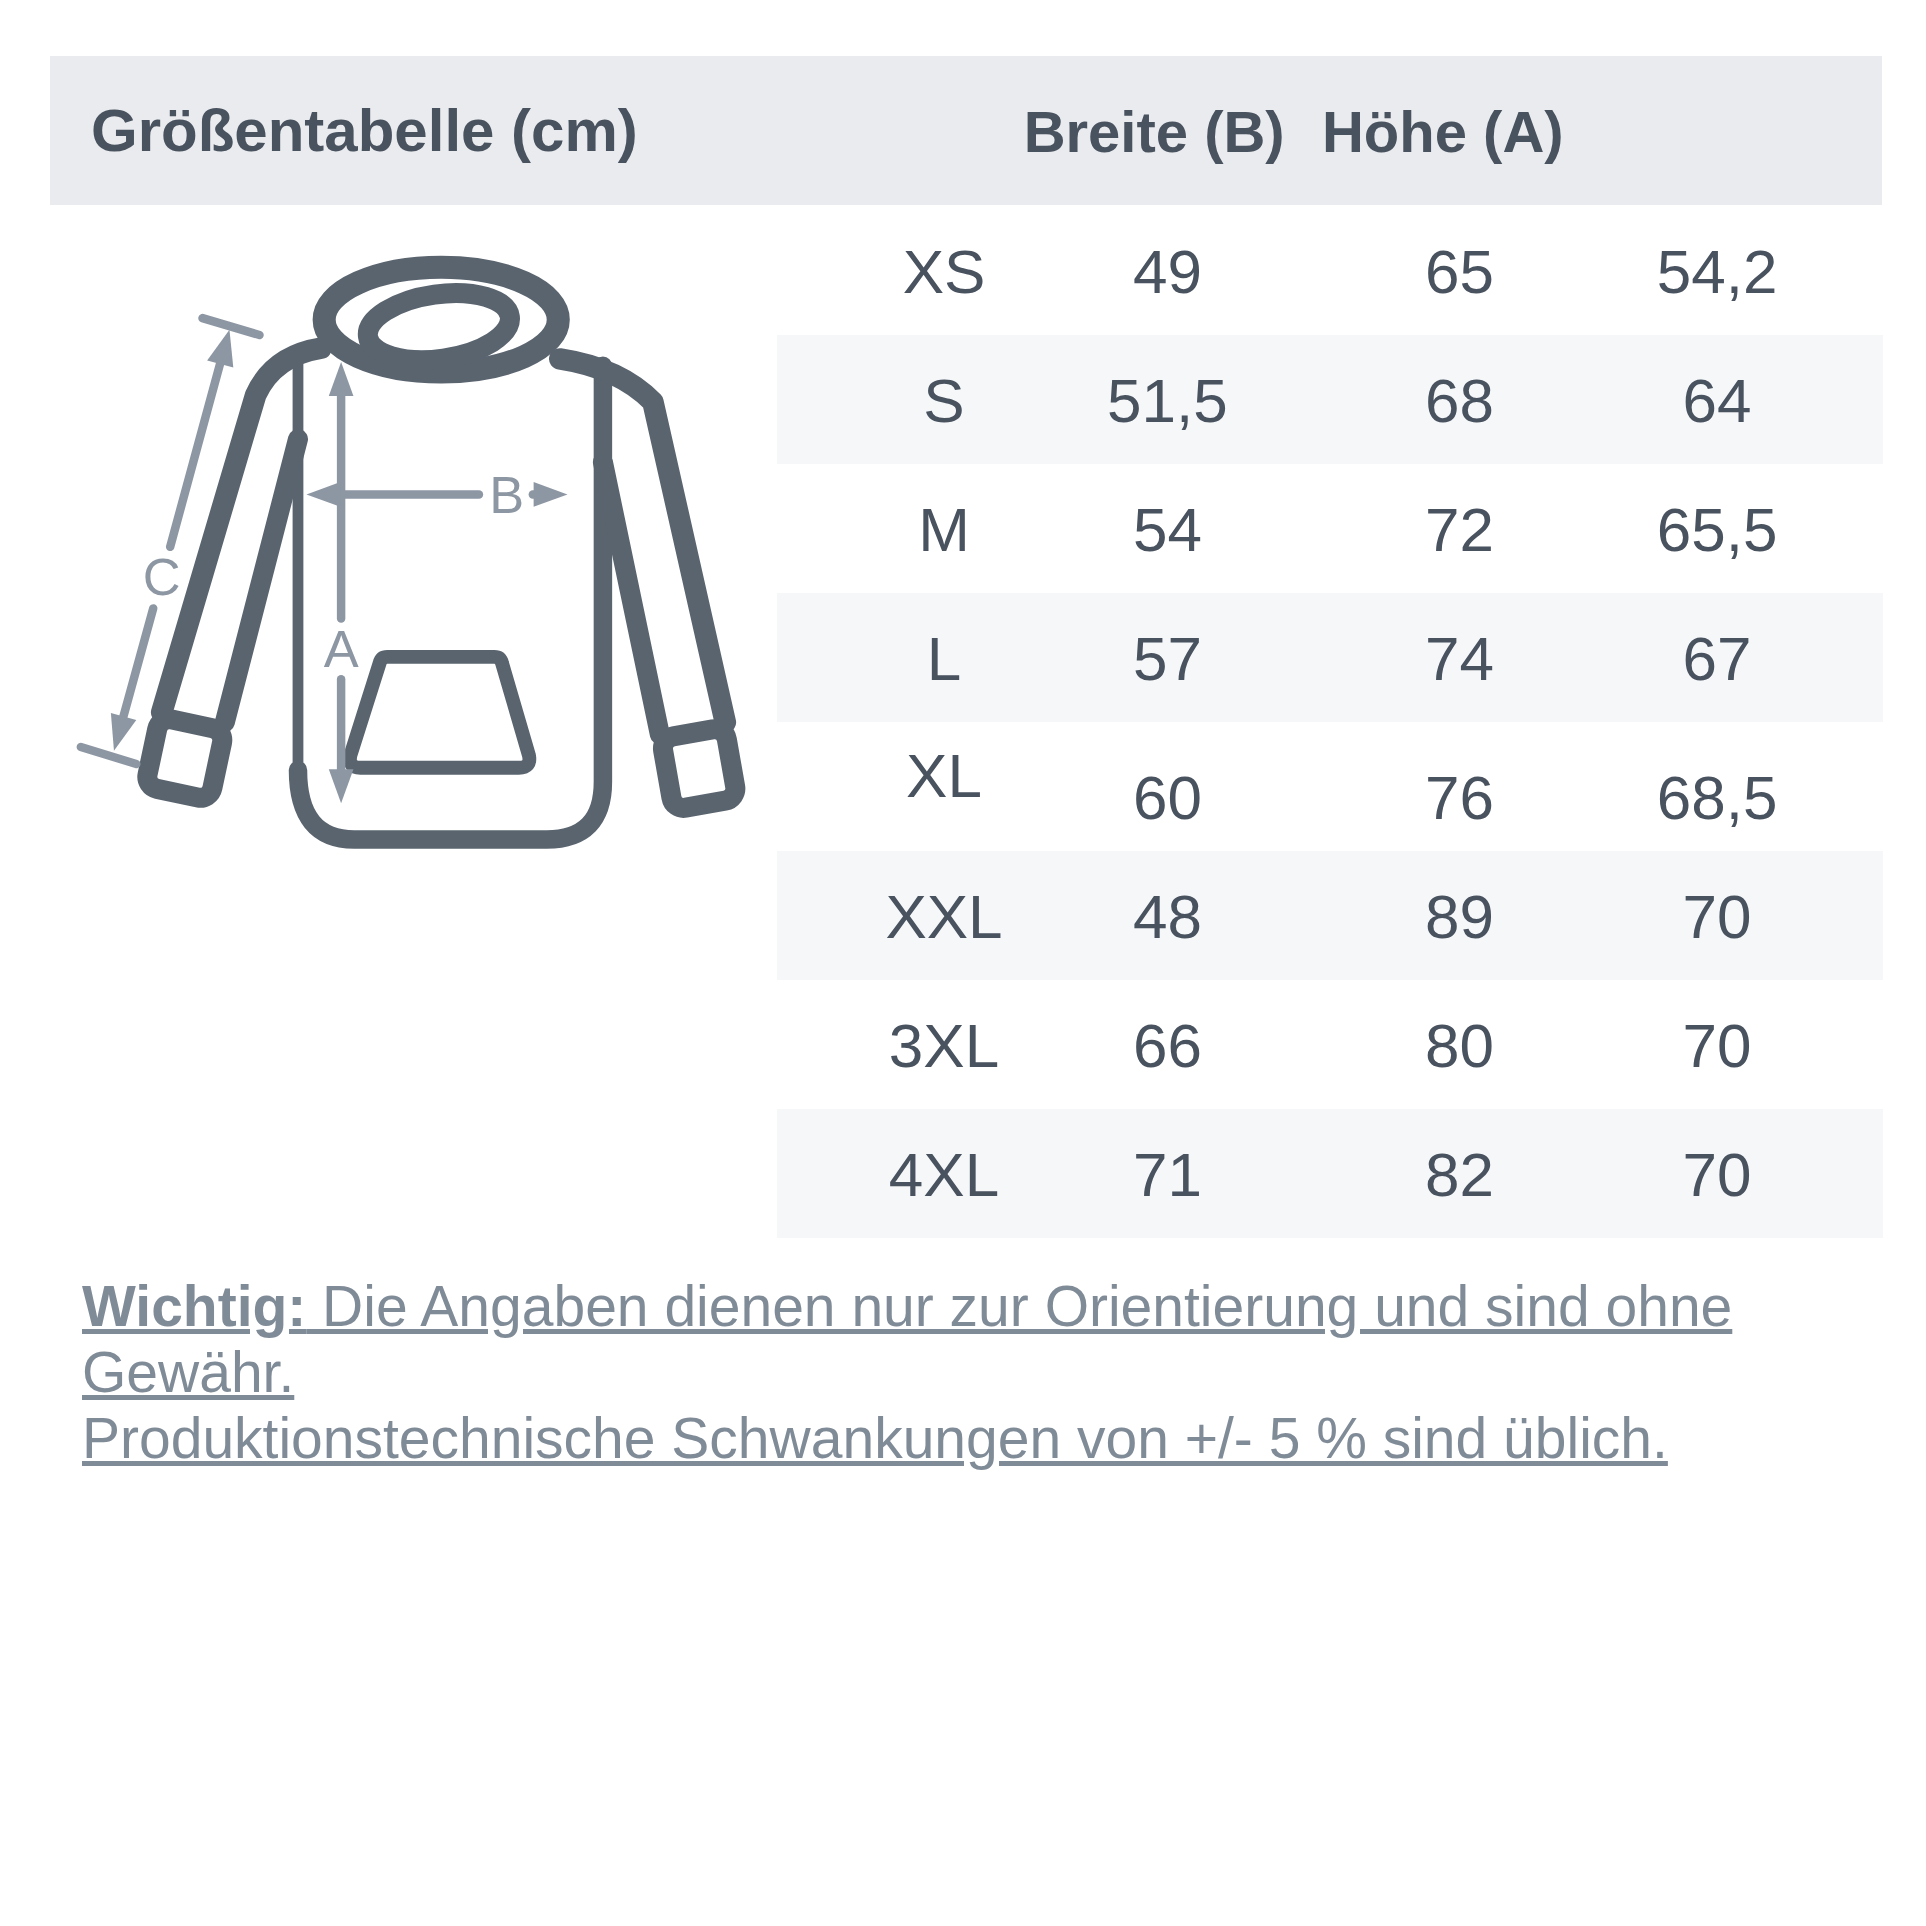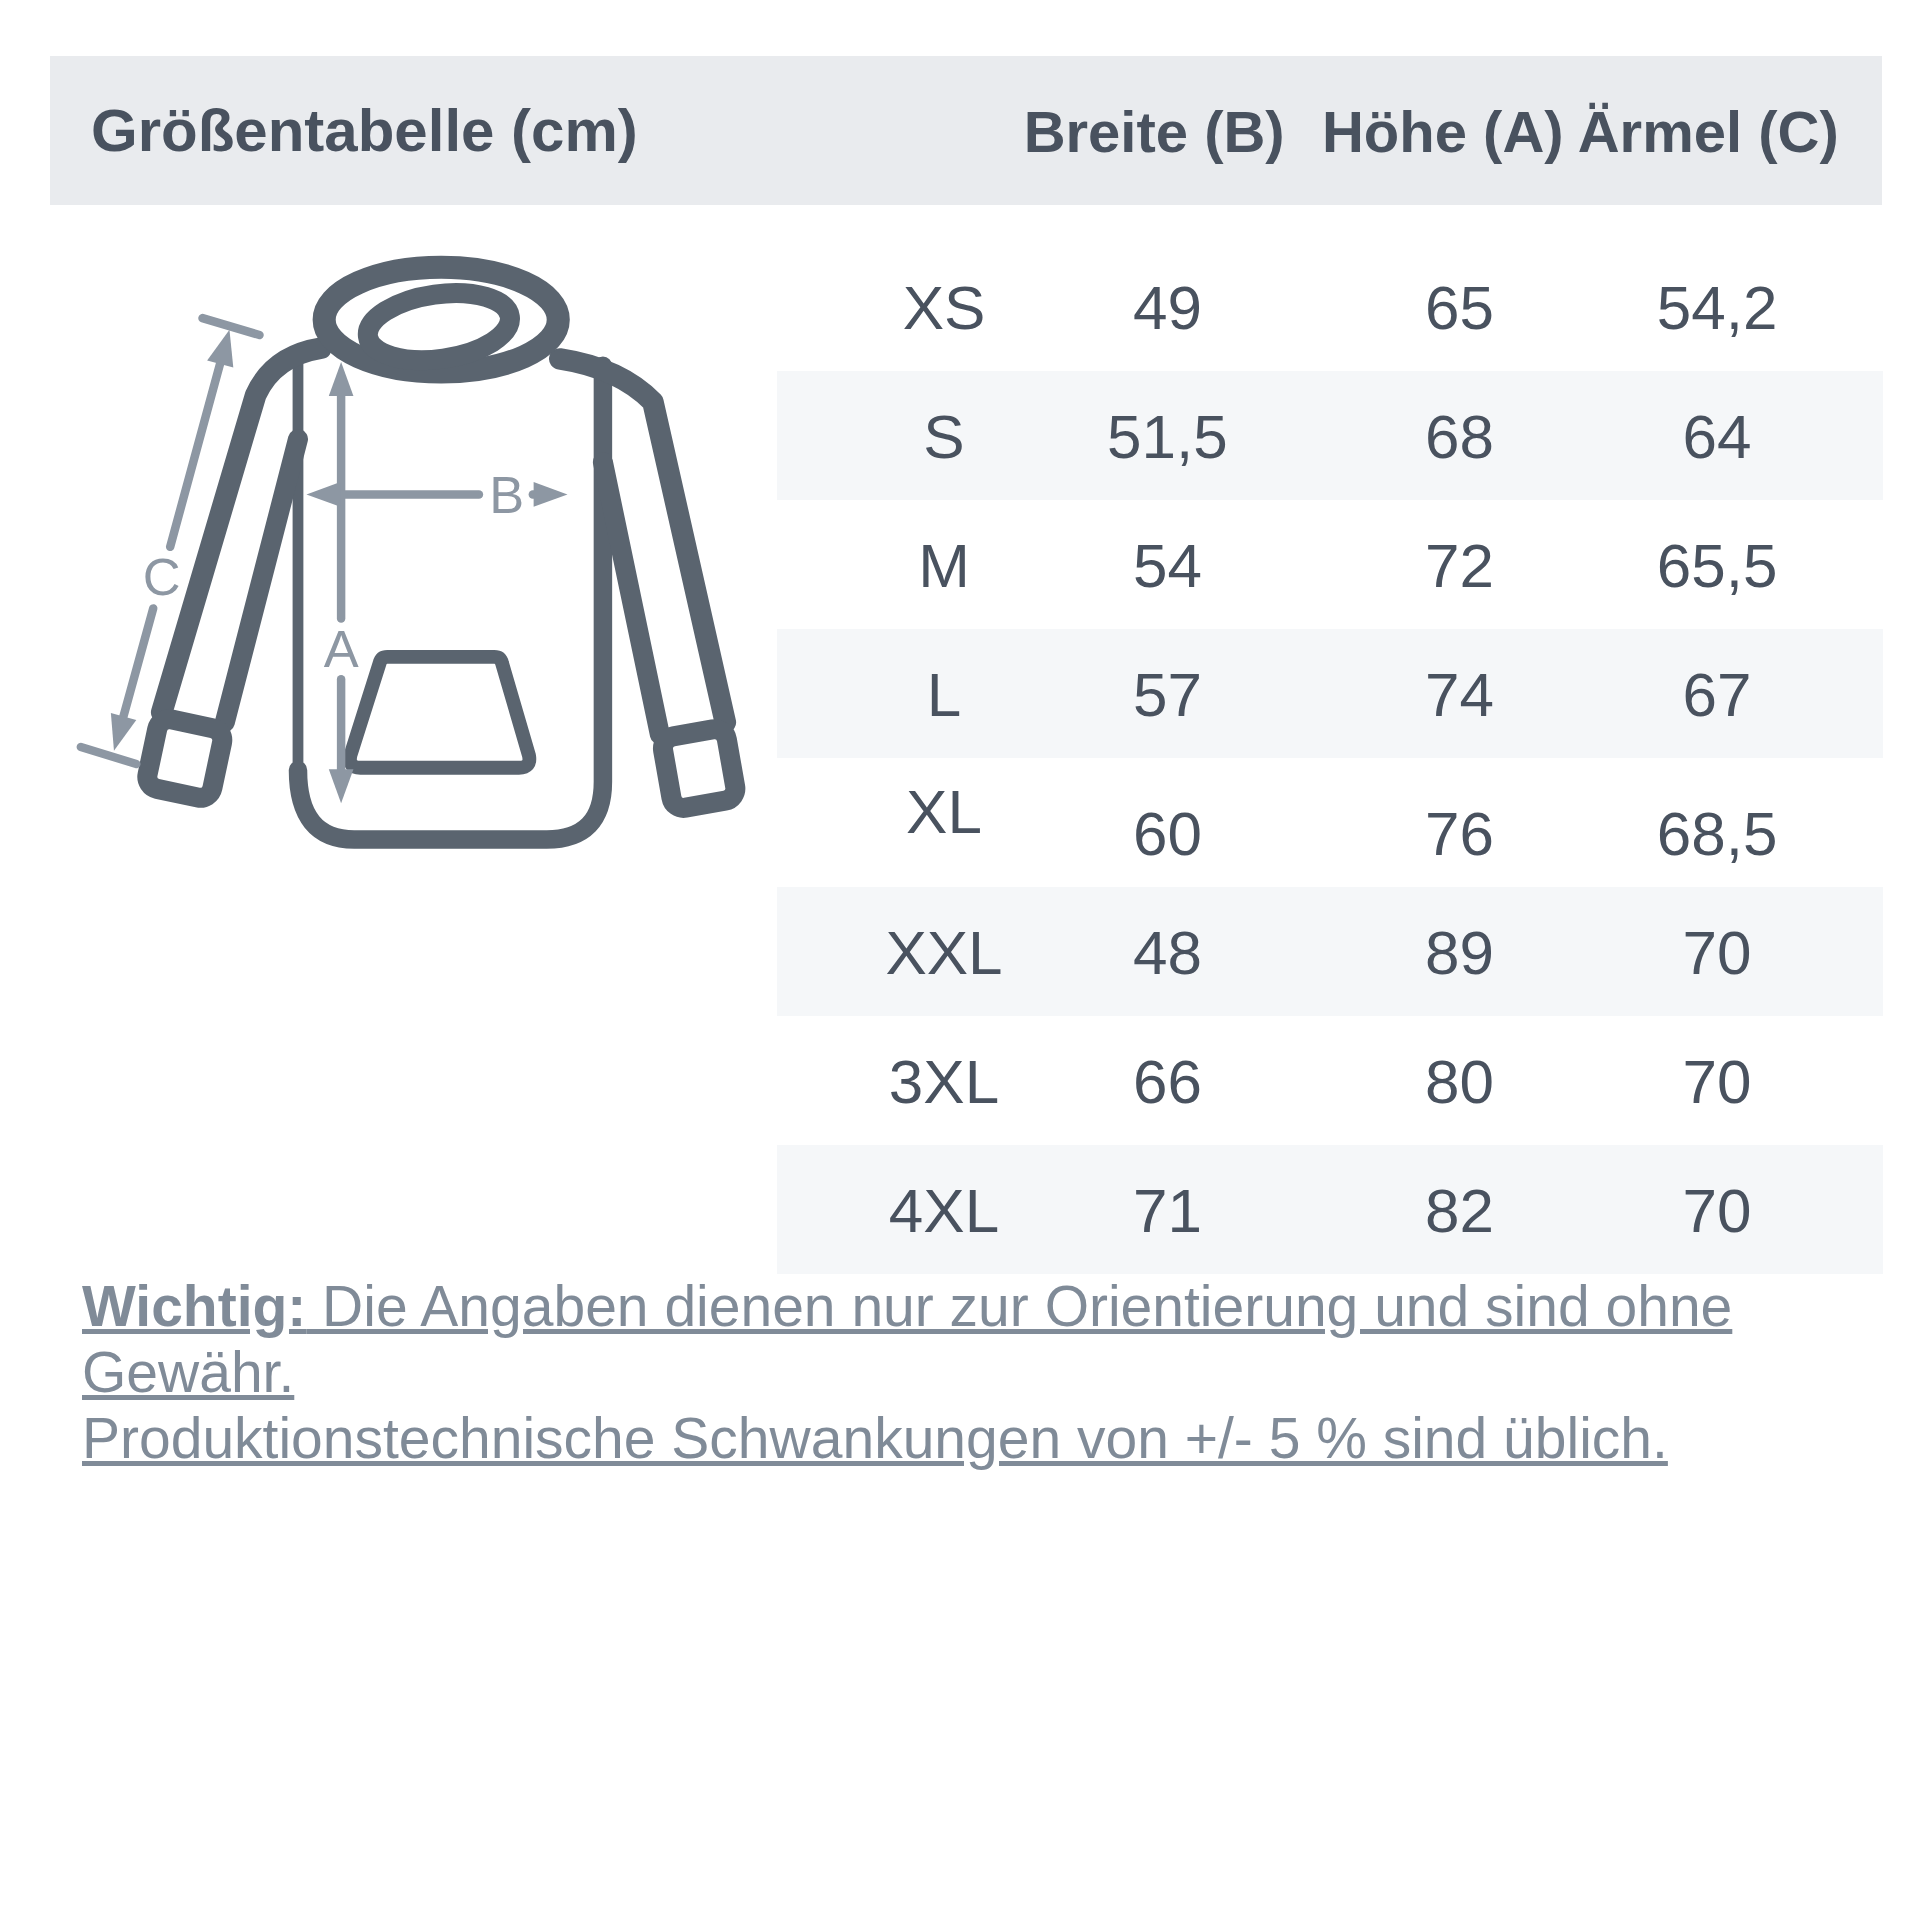--- a/index.html
+++ b/index.html
@@ -32,21 +32,21 @@
   }
   .hcol{
     position:absolute;top:50%;transform:translate(-50%,-50%);
     font-size:58px;font-weight:bold;color:var(--text-dark);white-space:nowrap;
   }
   .hcol.c1{left:34.1%;}
   .hcol.c2{left:60.2%;}
   .hcol.c3{left:84.2%;}
   
   .rows{
-    position:absolute;left:777px;top:206px;width:1106px;height:1029px;margin-top:36px;
+    position:absolute;left:777px;top:206px;width:1106px;height:1029px;
   }
   .row{position:relative;width:100%;height:129px;}
   .row:nth-child(even){background:var(--band-bg);}
   .cell{
     position:absolute;top:50%;transform:translate(-50%,-50%);
     font-size:62px;color:var(--text-dark);white-space:nowrap;
   }
   .cell.size{left:15.1%;}
   .cell.v1{left:35.3%;}
   .cell.v2{left:61.7%;}
@@ -81,21 +81,20 @@
 <body>
 
 <div class="page">
 
   <div class="header-band">
     <div class="page-title">Größentabelle (cm)</div>
   </div>
   <div class="header-cols">
     <span class="hcol c2">Höhe (A)</span>
     <span class="hcol c1">Breite (B)</span>
-    <span class="hcol c3">Ärmel (C)</span>
   </div>
 
   <svg class="hoodie" viewBox="0 0 980 900" xmlns="http://www.w3.org/2000/svg" aria-hidden="true">
 
     <line class="outline w14" x1="327" y1="196" x2="327" y2="755"></line>
     <path class="outline w24" d="M 327 730 Q 327 820 400 820 L 650 820 Q 723 820 723 745 L 723 205"></path>
 
     <path class="outline w28" d="M 357 182 Q 295 192 272 243 L 150 655"></path>
     <line class="outline w26" x1="327" y1="300" x2="232" y2="668"></line>
 

